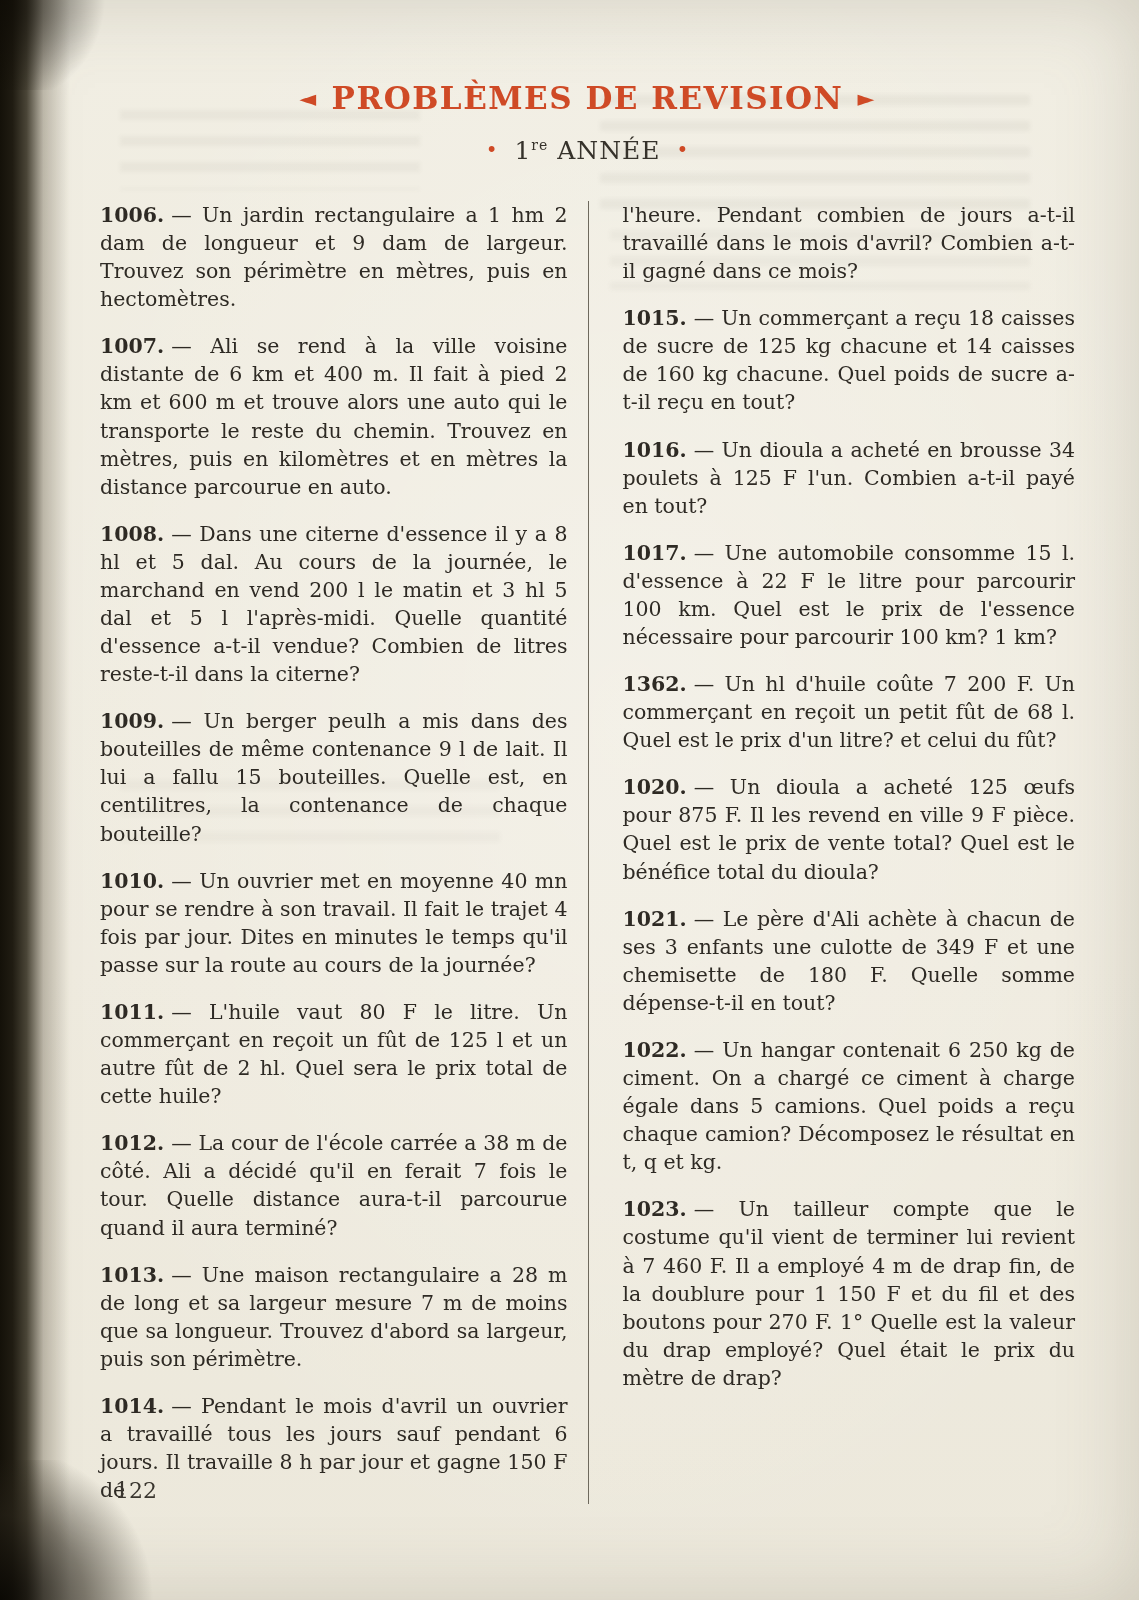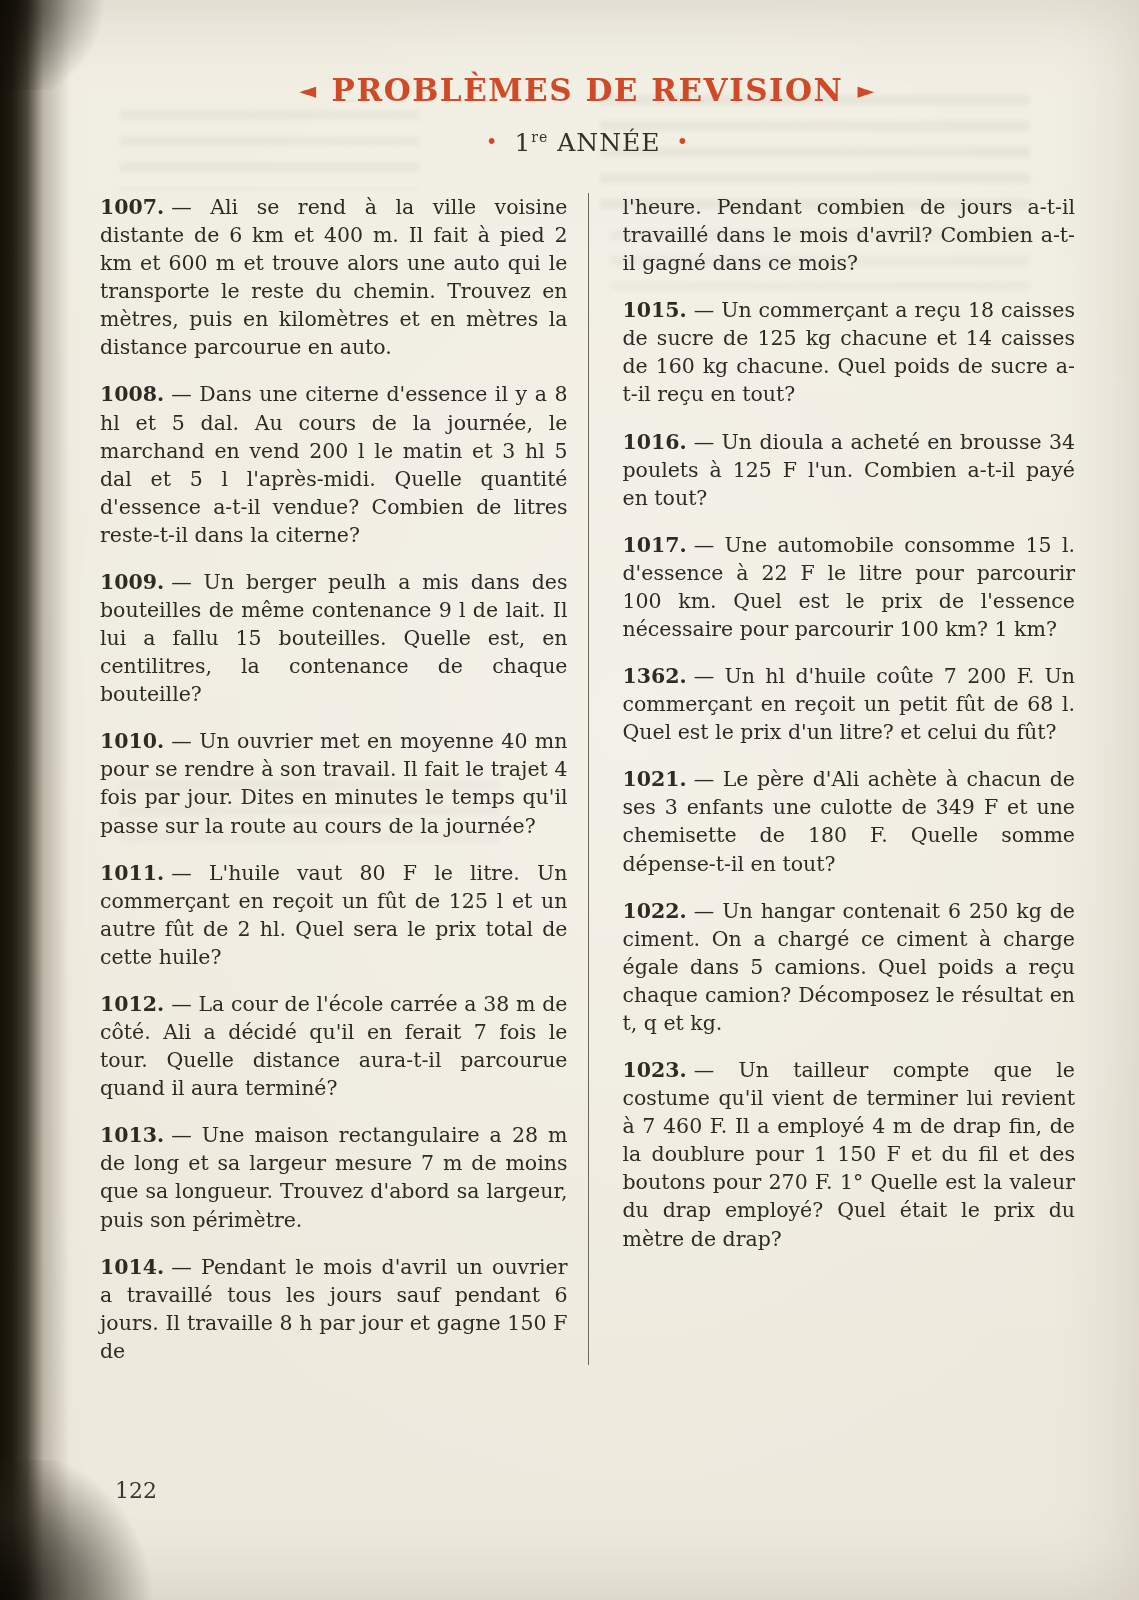--- a/index.html
+++ b/index.html
@@ -37,21 +37,21 @@
   .ghost{
     position:absolute;pointer-events:none;opacity:0.06;filter:blur(2px);
     background:repeating-linear-gradient(180deg,#5a5648 0 10px,transparent 10px 26px);
   }
   .g1{left:600px;top:95px;width:430px;height:120px;}
   .g2{left:120px;top:110px;width:300px;height:80px;opacity:0.05;}
   .g3{left:610px;top:230px;width:420px;height:60px;opacity:0.045;}
   .g4{left:120px;top:780px;width:380px;height:70px;opacity:0.035;}
 
   .content{
-    position:absolute;left:100px;top:72px;width:975px;
+    position:absolute;left:100px;top:80px;width:975px;
     color:#2e2a24;
   }
   .title-row{
     text-align:center;
     color:#cf4a26;
     font-weight:bold;
     font-size:31px;
     letter-spacing:1.5px;
     margin-bottom:20px;
     white-space:nowrap;
@@ -101,35 +101,37 @@
     <div class="title-row">
       <span class="arrow">◄</span><span>PROBLÈMES DE REVISION</span><span class="arrow">►</span>
     </div>
 
     <div class="subtitle-row">
       <span class="dot">•</span><span>1</span><sup>re</sup>&nbsp;<span>ANNÉE</span><span class="dot">•</span>
     </div>
 
     <div class="columns">
       <div class="col col-left">
+        <p class="prob"><span class="pnum">1006.</span><span class="ptext">— Un jardin rectangulaire a 1 hm 2 dam de longueur et 9 dam de largeur. Trouvez son périmètre en mètres, puis en hectomètres.</span></p>
         <p class="prob"><span class="pnum">1007.</span><span class="ptext">— Ali se rend à la ville voisine distante de 6 km et 400 m. Il fait à pied 2 km et 600 m et trouve alors une auto qui le transporte le reste du chemin. Trouvez en mètres, puis en kilomètres et en mètres la distance parcourue en auto.</span></p>
         <p class="prob"><span class="pnum">1008.</span><span class="ptext">— Dans une citerne d'essence il y a 8 hl et 5 dal. Au cours de la journée, le marchand en vend 200 l le matin et 3 hl 5 dal et 5 l l'après-midi. Quelle quantité d'essence a-t-il vendue? Combien de litres reste-t-il dans la citerne?</span></p>
         <p class="prob"><span class="pnum">1009.</span><span class="ptext">— Un berger peulh a mis dans des bouteilles de même contenance 9 l de lait. Il lui a fallu 15 bouteilles. Quelle est, en centilitres, la contenance de chaque bouteille?</span></p>
         <p class="prob"><span class="pnum">1010.</span><span class="ptext">— Un ouvrier met en moyenne 40 mn pour se rendre à son travail. Il fait le trajet 4 fois par jour. Dites en minutes le temps qu'il passe sur la route au cours de la journée?</span></p>
         <p class="prob"><span class="pnum">1011.</span><span class="ptext">— L'huile vaut 80 F le litre. Un commerçant en reçoit un fût de 125 l et un autre fût de 2 hl. Quel sera le prix total de cette huile?</span></p>
         <p class="prob"><span class="pnum">1012.</span><span class="ptext">— La cour de l'école carrée a 38 m de côté. Ali a décidé qu'il en ferait 7 fois le tour. Quelle distance aura-t-il parcourue quand il aura terminé?</span></p>
         <p class="prob"><span class="pnum">1013.</span><span class="ptext">— Une maison rectangulaire a 28 m de long et sa largeur mesure 7 m de moins que sa longueur. Trouvez d'abord sa largeur, puis son périmètre.</span></p>
         <p class="prob"><span class="pnum">1014.</span><span class="ptext">— Pendant le mois d'avril un ouvrier a travaillé tous les jours sauf pendant 6 jours. Il travaille 8 h par jour et gagne 150 F de</span></p>
       </div>
       <div class="col col-right">
         <p class="prob"><span class="ptext">l'heure. Pendant combien de jours a-t-il travaillé dans le mois d'avril? Combien a-t-il gagné dans ce mois?</span></p>
         <p class="prob"><span class="pnum">1015.</span><span class="ptext">— Un commerçant a reçu 18 caisses de sucre de 125 kg chacune et 14 caisses de 160 kg chacune. Quel poids de sucre a-t-il reçu en tout?</span></p>
         <p class="prob"><span class="pnum">1016.</span><span class="ptext">— Un dioula a acheté en brousse 34 poulets à 125 F l'un. Combien a-t-il payé en tout?</span></p>
         <p class="prob"><span class="pnum">1017.</span><span class="ptext">— Une automobile consomme 15 l. d'essence à 22 F le litre pour parcourir 100 km. Quel est le prix de l'essence nécessaire pour parcourir 100 km? 1 km?</span></p>
         <p class="prob"><span class="pnum">1362.</span><span class="ptext">— Un hl d'huile coûte 7 200 F. Un commerçant en reçoit un petit fût de 68 l. Quel est le prix d'un litre? et celui du fût?</span></p>
+        <p class="prob"><span class="pnum">1020.</span><span class="ptext">— Un dioula a acheté 125 œufs pour 875 F. Il les revend en ville 9 F pièce. Quel est le prix de vente total? Quel est le bénéfice total du dioula?</span></p>
         <p class="prob"><span class="pnum">1021.</span><span class="ptext">— Le père d'Ali achète à chacun de ses 3 enfants une culotte de 349 F et une chemisette de 180 F. Quelle somme dépense-t-il en tout?</span></p>
         <p class="prob"><span class="pnum">1022.</span><span class="ptext">— Un hangar contenait 6 250 kg de ciment. On a chargé ce ciment à charge égale dans 5 camions. Quel poids a reçu chaque camion? Décomposez le résultat en t, q et kg.</span></p>
         <p class="prob"><span class="pnum">1023.</span><span class="ptext">— Un tailleur compte que le costume qu'il vient de terminer lui revient à 7 460 F. Il a employé 4 m de drap fin, de la doublure pour 1 150 F et du fil et des boutons pour 270 F. 1° Quelle est la valeur du drap employé? Quel était le prix du mètre de drap?</span></p>
       </div>
     </div>
   </div>
 
   <div class="page-number">122</div>
 </div>
 

